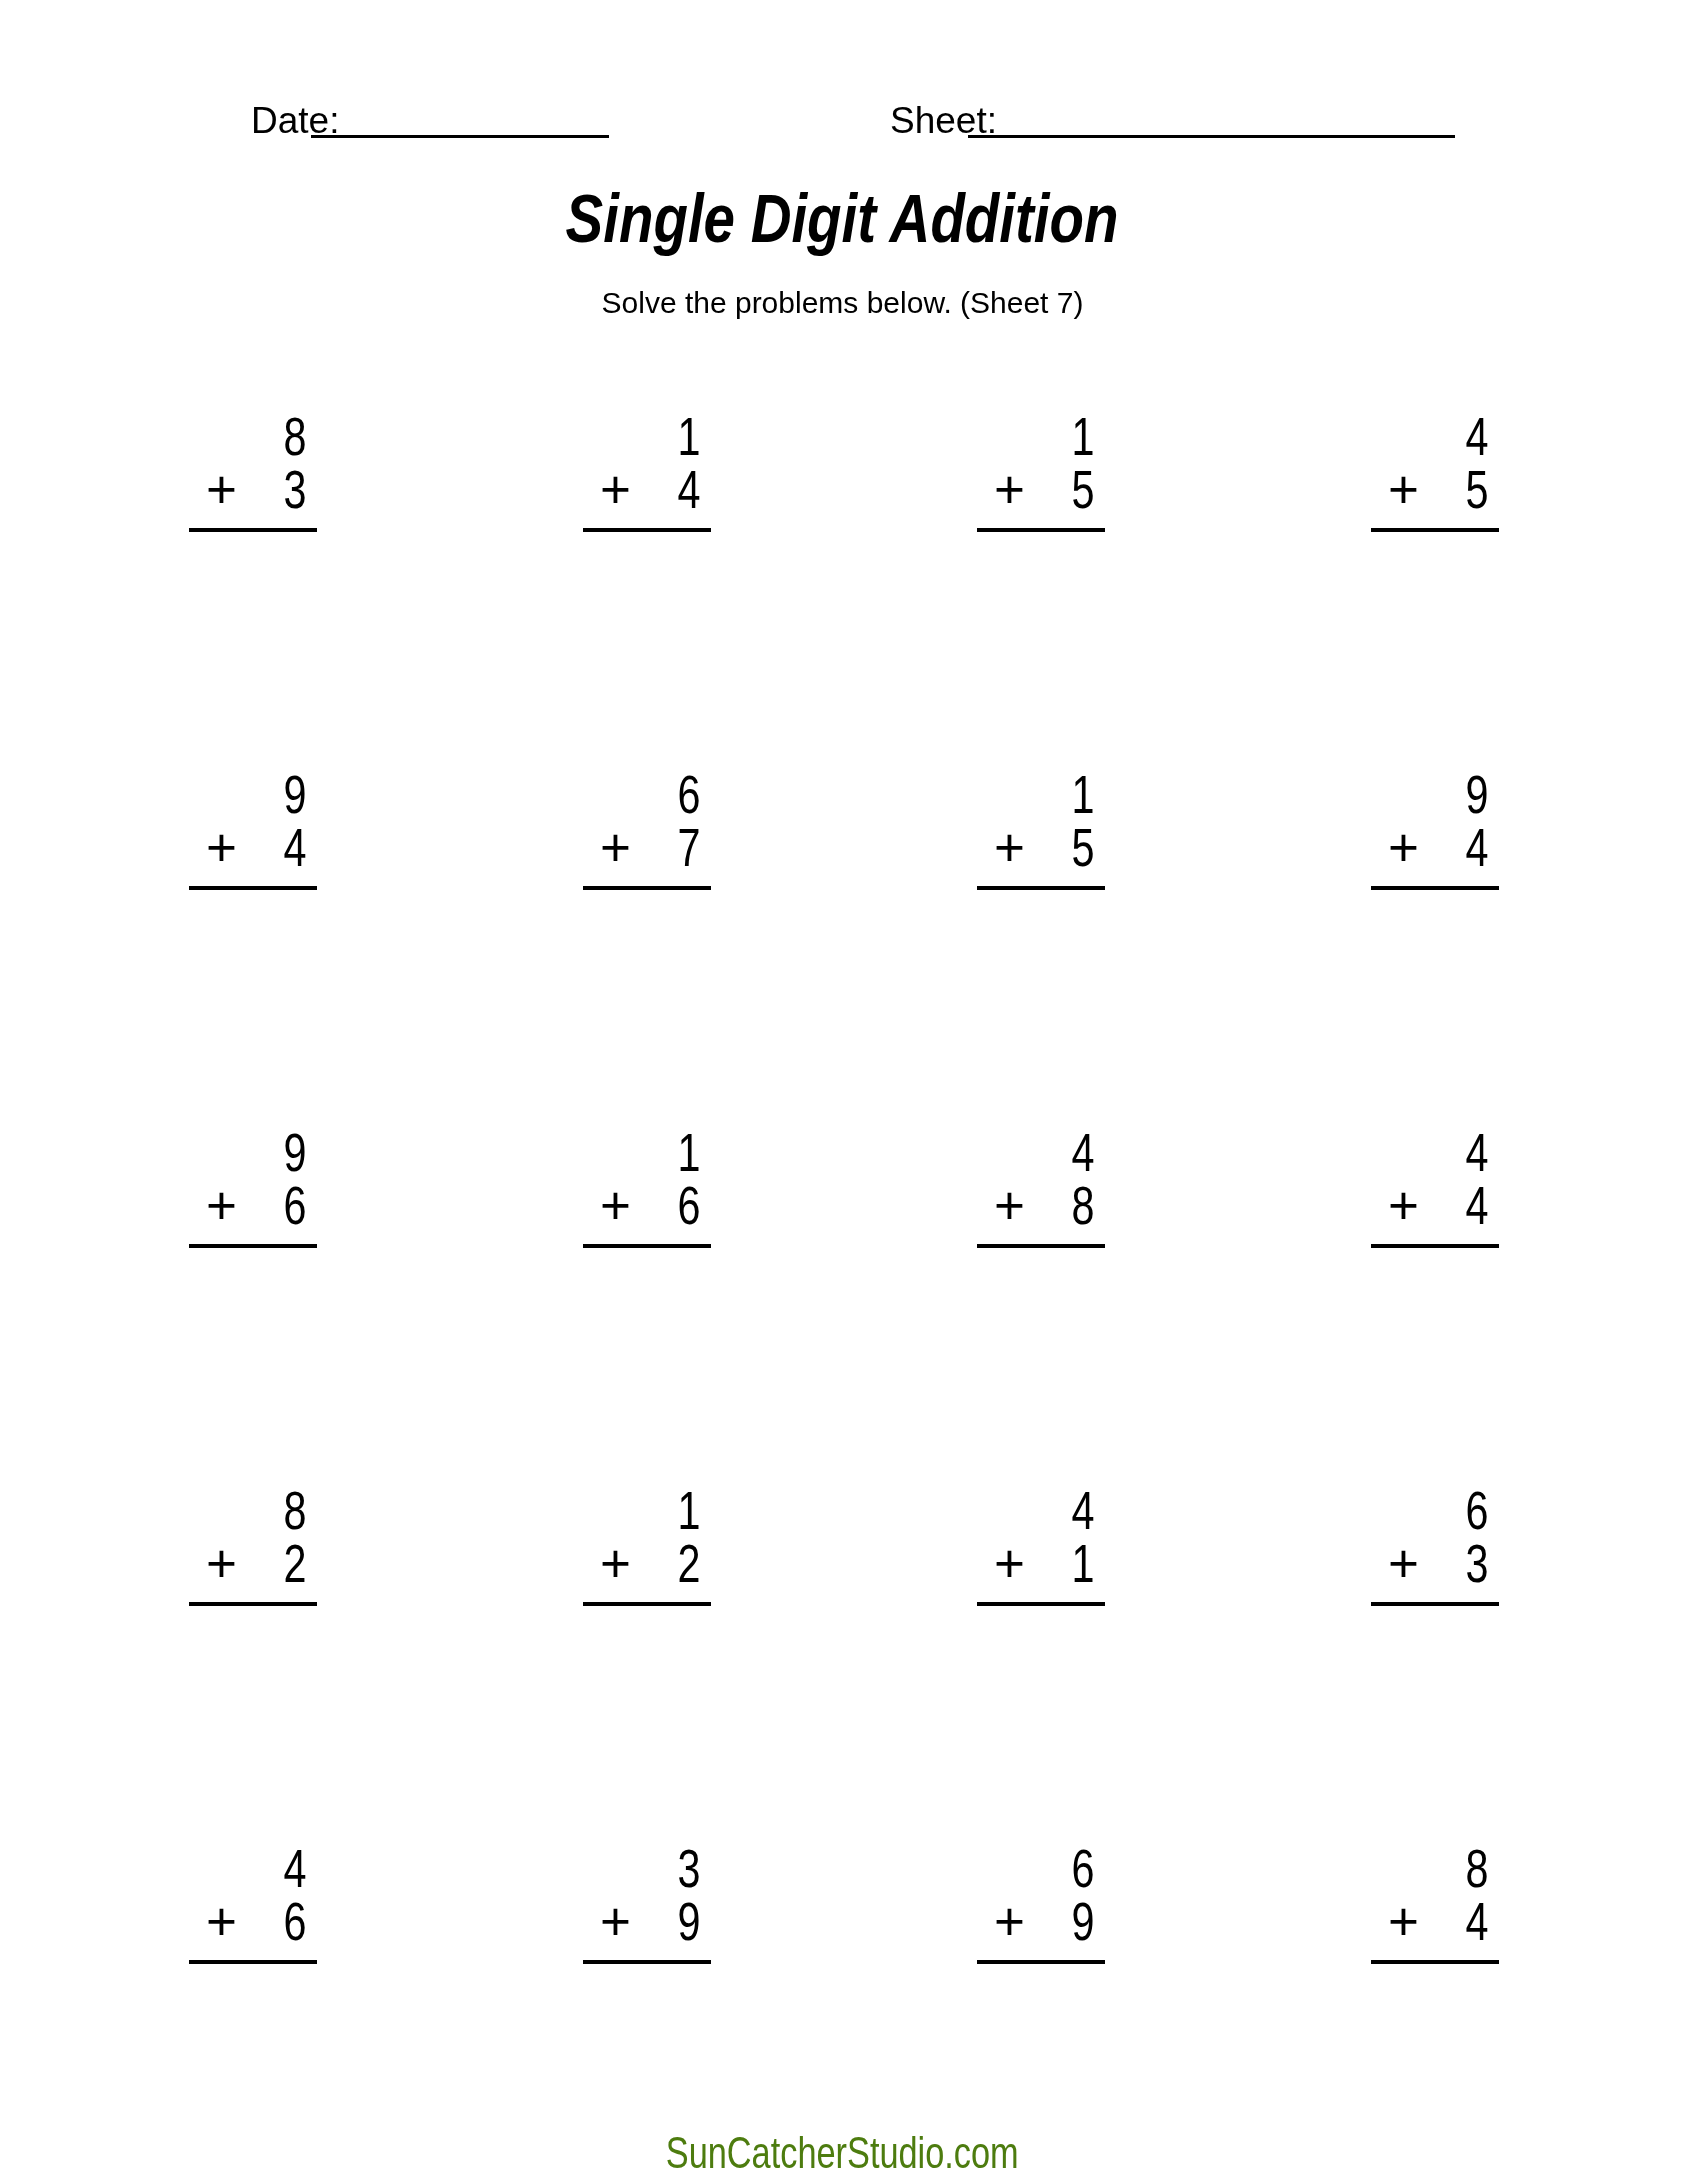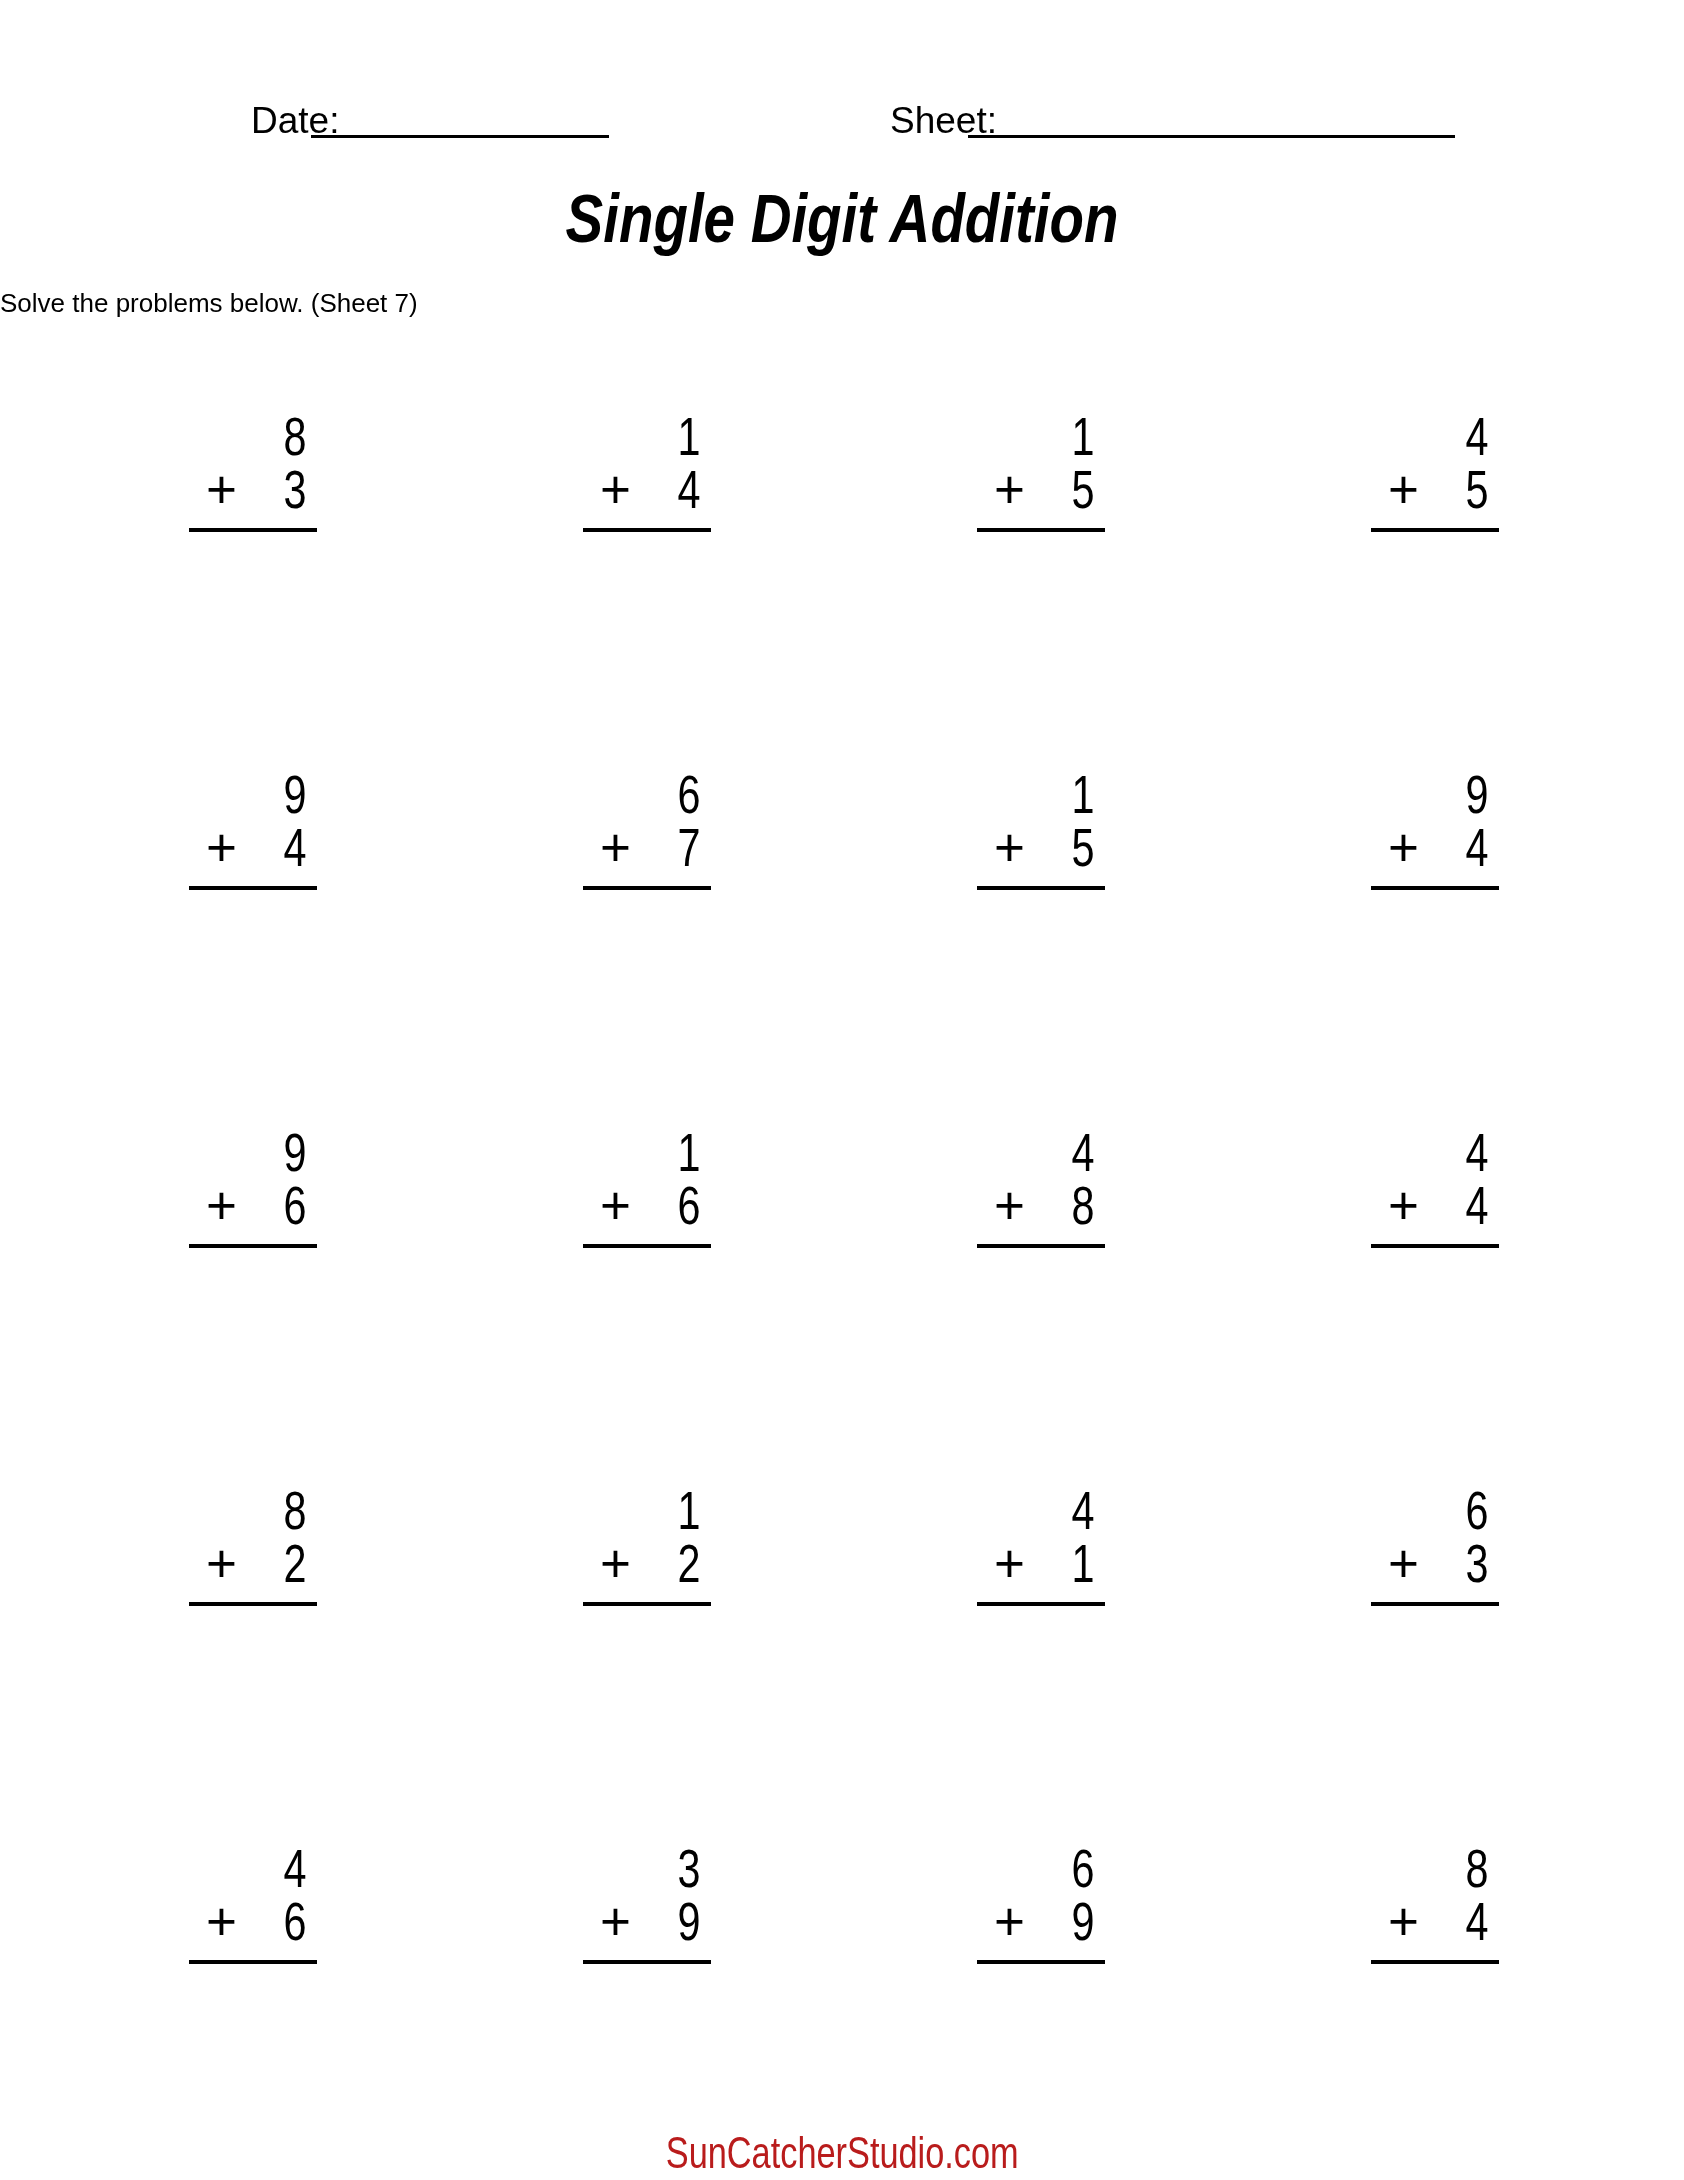--- a/index.html
+++ b/index.html
@@ -48,22 +48,22 @@
   }
   .title .squeeze {
     display: inline-block;
     transform: scaleX(0.83);
     transform-origin: 50% 50%;
   }
   .subtitle {
     position: absolute;
     left: 0; right: 0;
     top: 286px;
-    text-align: left;
-    font-size: 26px;
+    text-align: center;
+    font-size: 30px;
     line-height: 34px;
     white-space: nowrap;
   }
 
   
   .problems {
     position: absolute;
     left: 56px;
     top: 410px;
     display: grid;
@@ -110,21 +110,21 @@
   }
 
   
   .footer {
     position: absolute;
     left: 0; right: 0;
     top: 2131px;
     text-align: center;
     font-size: 44px;
     line-height: 44px;
-    color: #b91c1c;
+    color: #4d7c0f;
     white-space: nowrap;
   }
   .footer .squeeze {
     display: inline-block;
     transform: scaleX(0.78);
     transform-origin: 50% 50%;
   }
 </style>
 </head>
 <body>

